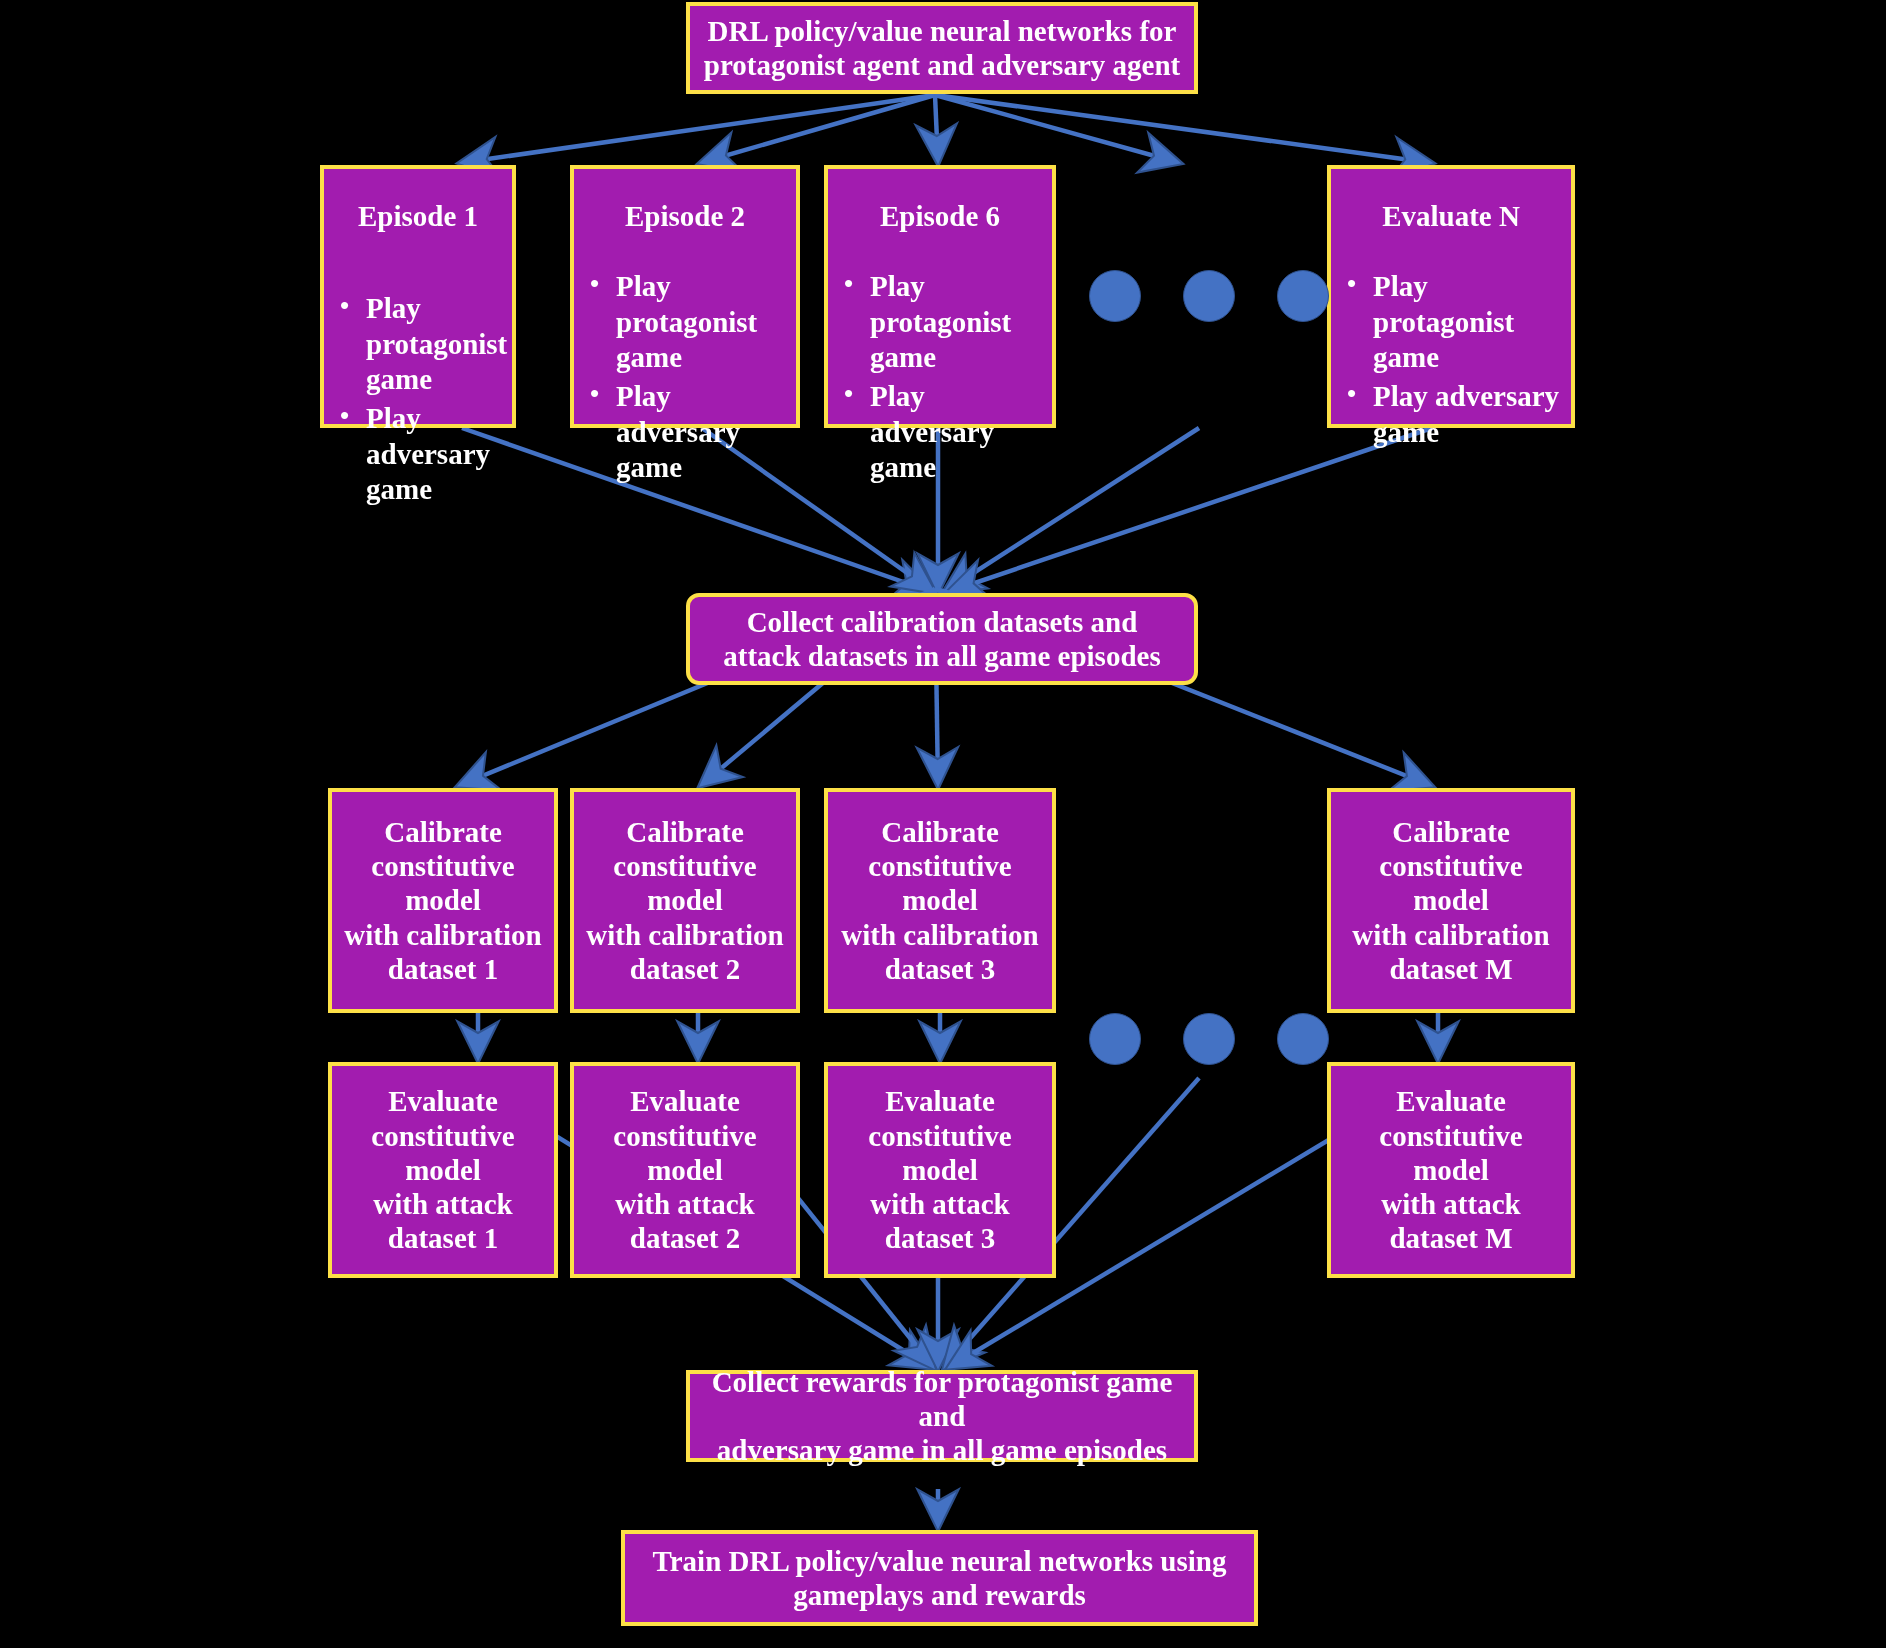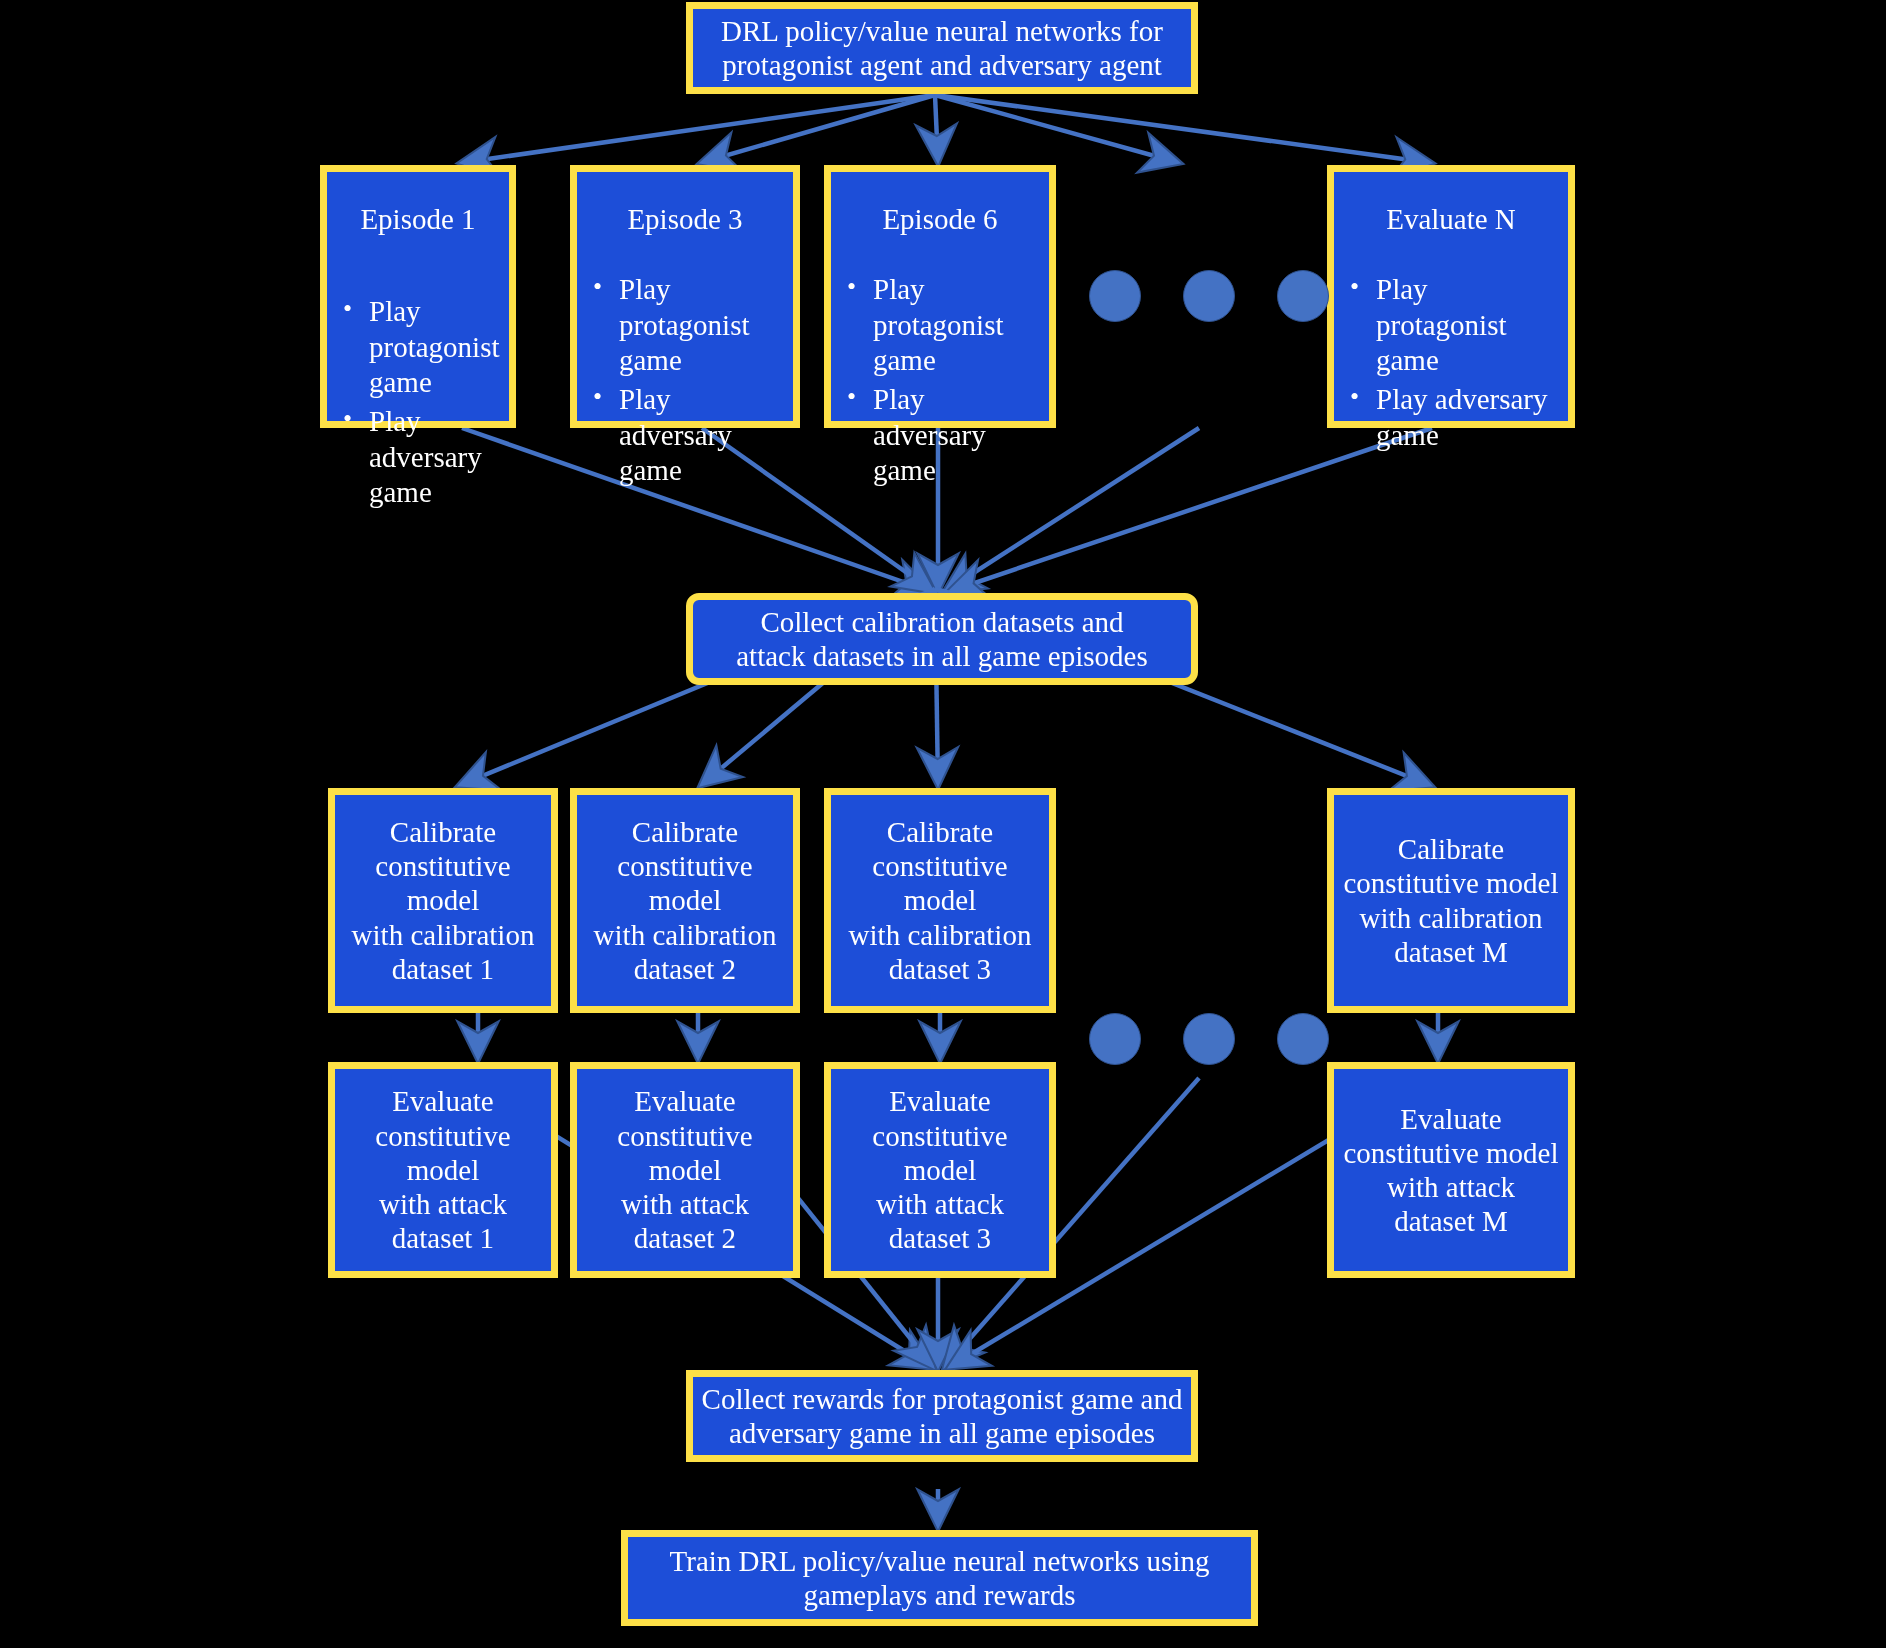--- a/index.html
+++ b/index.html
@@ -18,30 +18,31 @@
   }
   #edges {
     position: absolute;
     left: 0; top: 0;
     width: 1886px;
     height: 1648px;
     pointer-events: none;
   }
   .node {
     position: absolute;
-    background: #1d4ed8;
-    border: 7px solid #fde047;
+    background: #a21caf;
+    border: 4px solid #fde047;
     box-sizing: border-box;
     color: #FFFFFF;
     display: flex;
     flex-direction: column;
     justify-content: center;
     align-items: center;
     text-align: center;
     line-height: 1.18;
+    font-weight: bold;
   }
   .node.centered-text { justify-content: center; }
   .node-title {
     font-size: 29px;
     color: #FFFFFF;
     white-space: pre-line;
   }
   .episode {
     justify-content: flex-start;
     align-items: stretch;
@@ -148,21 +149,21 @@
 
   <div class="node episode" style="left:320px; top:165px; width:196px; height:263px;gap:22px;">
     <div class="ep-title">Episode 1</div>
     <ul class="bullets">
       <li>Play protagonist game</li>
       <li>Play adversary game</li>
     </ul>
   </div>
 
   <div class="node episode" style="left:570px; top:165px; width:230px; height:263px;">
-    <div class="ep-title">Episode 3</div>
+    <div class="ep-title">Episode 2</div>
     <ul class="bullets">
       <li>Play protagonist game</li>
       <li>Play adversary game</li>
     </ul>
   </div>
 
   <div class="node episode" style="left:824px; top:165px; width:232px; height:263px;">
     <div class="ep-title">Episode 6</div>
     <ul class="bullets">
       <li>Play protagonist game</li>

